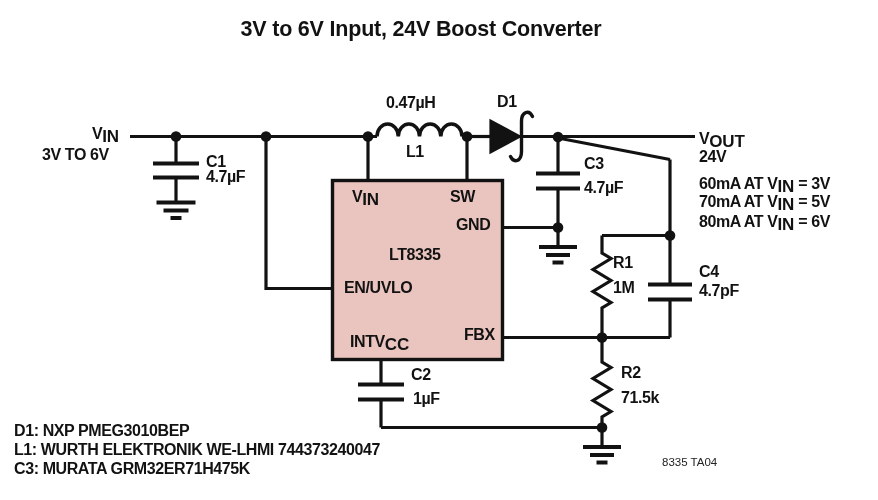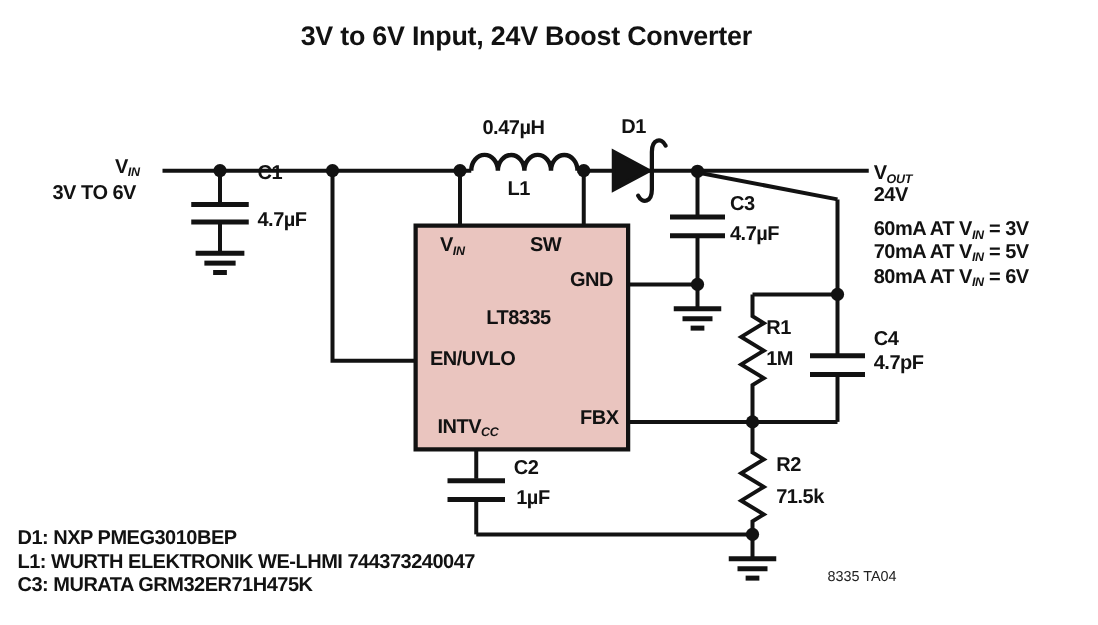--- a/index.html
+++ b/index.html
@@ -9,21 +9,21 @@
   }
   .title{
     position:absolute;top:17px;left:421px;transform:translateX(-50%);
     font-size:21.5px;font-weight:bold;letter-spacing:-0.2px;white-space:nowrap;
   }
   svg{position:absolute;top:0;left:0;}
   .lbl{
     position:absolute;font-size:16px;font-weight:bold;letter-spacing:-0.4px;
     line-height:1.2;white-space:nowrap;
   }
-  .sub{font-size:10px;position:relative;top:3px;letter-spacing:-0.2px;font-style:italic;}
+  .sub{font-size:17px;position:relative;top:3px;letter-spacing:-0.2px;}
   .notes{position:absolute;left:14px;top:421px;}
   .notes .note{position:static;display:block;}
   .watermark{
     position:absolute;left:650px;top:456px;font-size:11.5px;font-weight:normal;
     letter-spacing:0;color:#222;padding-left:12px;
   }
 </style>
 </head>
 <body>
 
@@ -132,38 +132,38 @@
       <circle cx="558" cy="227.5" r="5.3"></circle>
       <circle cx="670" cy="235.5" r="5.3"></circle>
       <circle cx="602" cy="337.5" r="5.3"></circle>
       <circle cx="602" cy="427.5" r="5.3"></circle>
     </g>
   </svg>
 
   <div class="lbl" style="left:92px;top:123.5px;"><span>V</span><span class="sub">IN</span></div>
   <div class="lbl" style="left:42px;top:144.5px;">3V TO 6V</div>
 
-  <div class="lbl" style="left:206px;top:129px;">C1</div>
+  <div class="lbl" style="left:206px;top:152px;">C1</div>
   <div class="lbl" style="left:206px;top:166.5px;">4.7µF</div>
   <div class="lbl" style="left:386px;top:92.5px;">0.47µH</div>
   <div class="lbl" style="left:406px;top:141.5px;">L1</div>
   <div class="lbl" style="left:497px;top:91.5px;">D1</div>
   <div class="lbl" style="left:584px;top:153.5px;">C3</div>
   <div class="lbl" style="left:584px;top:177.5px;">4.7µF</div>
   <div class="lbl" style="left:613px;top:252.5px;">R1</div>
   <div class="lbl" style="left:613px;top:277.5px;">1M</div>
   <div class="lbl" style="left:699px;top:261.5px;">C4</div>
   <div class="lbl" style="left:699px;top:280.5px;">4.7pF</div>
   <div class="lbl" style="left:621px;top:362.5px;">R2</div>
   <div class="lbl" style="left:621px;top:387.5px;">71.5k</div>
   <div class="lbl" style="left:411px;top:364.5px;">C2</div>
   <div class="lbl" style="left:413px;top:389px;">1µF</div>
 
   <div class="lbl" style="left:352px;top:186.5px;"><span>V</span><span class="sub">IN</span></div>
-  <div class="lbl" style="left:424px;top:186.5px;text-align:center;">SW</div>
+  <div class="lbl" style="left:450px;top:186.5px;text-align:center;">SW</div>
   <div class="lbl" style="left:456px;top:214.5px;">GND</div>
   <div class="lbl" style="left:389px;top:244.5px;">LT8335</div>
   <div class="lbl" style="left:344px;top:277.5px;">EN/UVLO</div>
   <div class="lbl" style="left:350px;top:331.5px;"><span>INTV</span><span class="sub">CC</span></div>
   <div class="lbl" style="left:464px;top:325px;">FBX</div>
 
   <div class="lbl" style="left:699px;top:129px;"><span>V</span><span class="sub">OUT</span></div>
   <div class="lbl" style="left:699px;top:146.5px;">24V</div>
   <div class="lbl" style="left:699px;top:173.5px;"><span>60mA AT V</span><span class="sub">IN</span><span> = 3V</span></div>
   <div class="lbl" style="left:699px;top:192px;"><span>70mA AT V</span><span class="sub">IN</span><span> = 5V</span></div>

